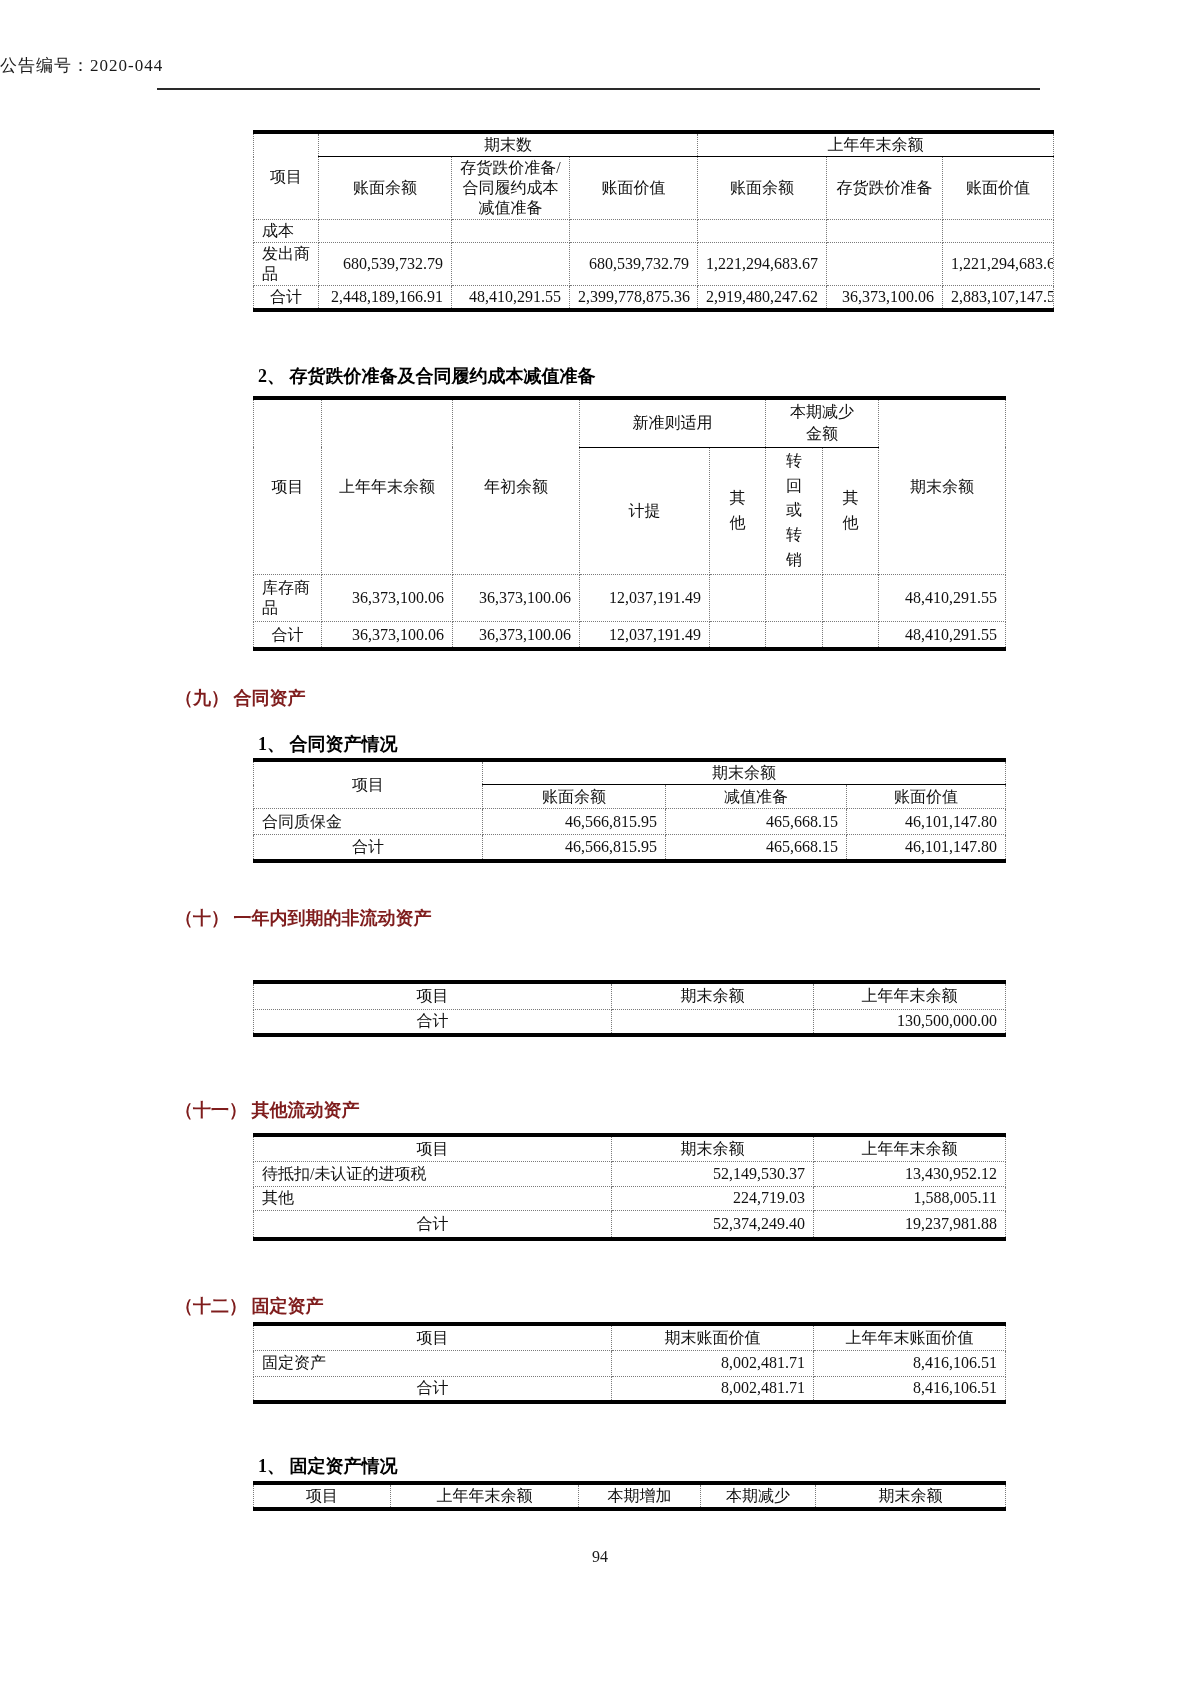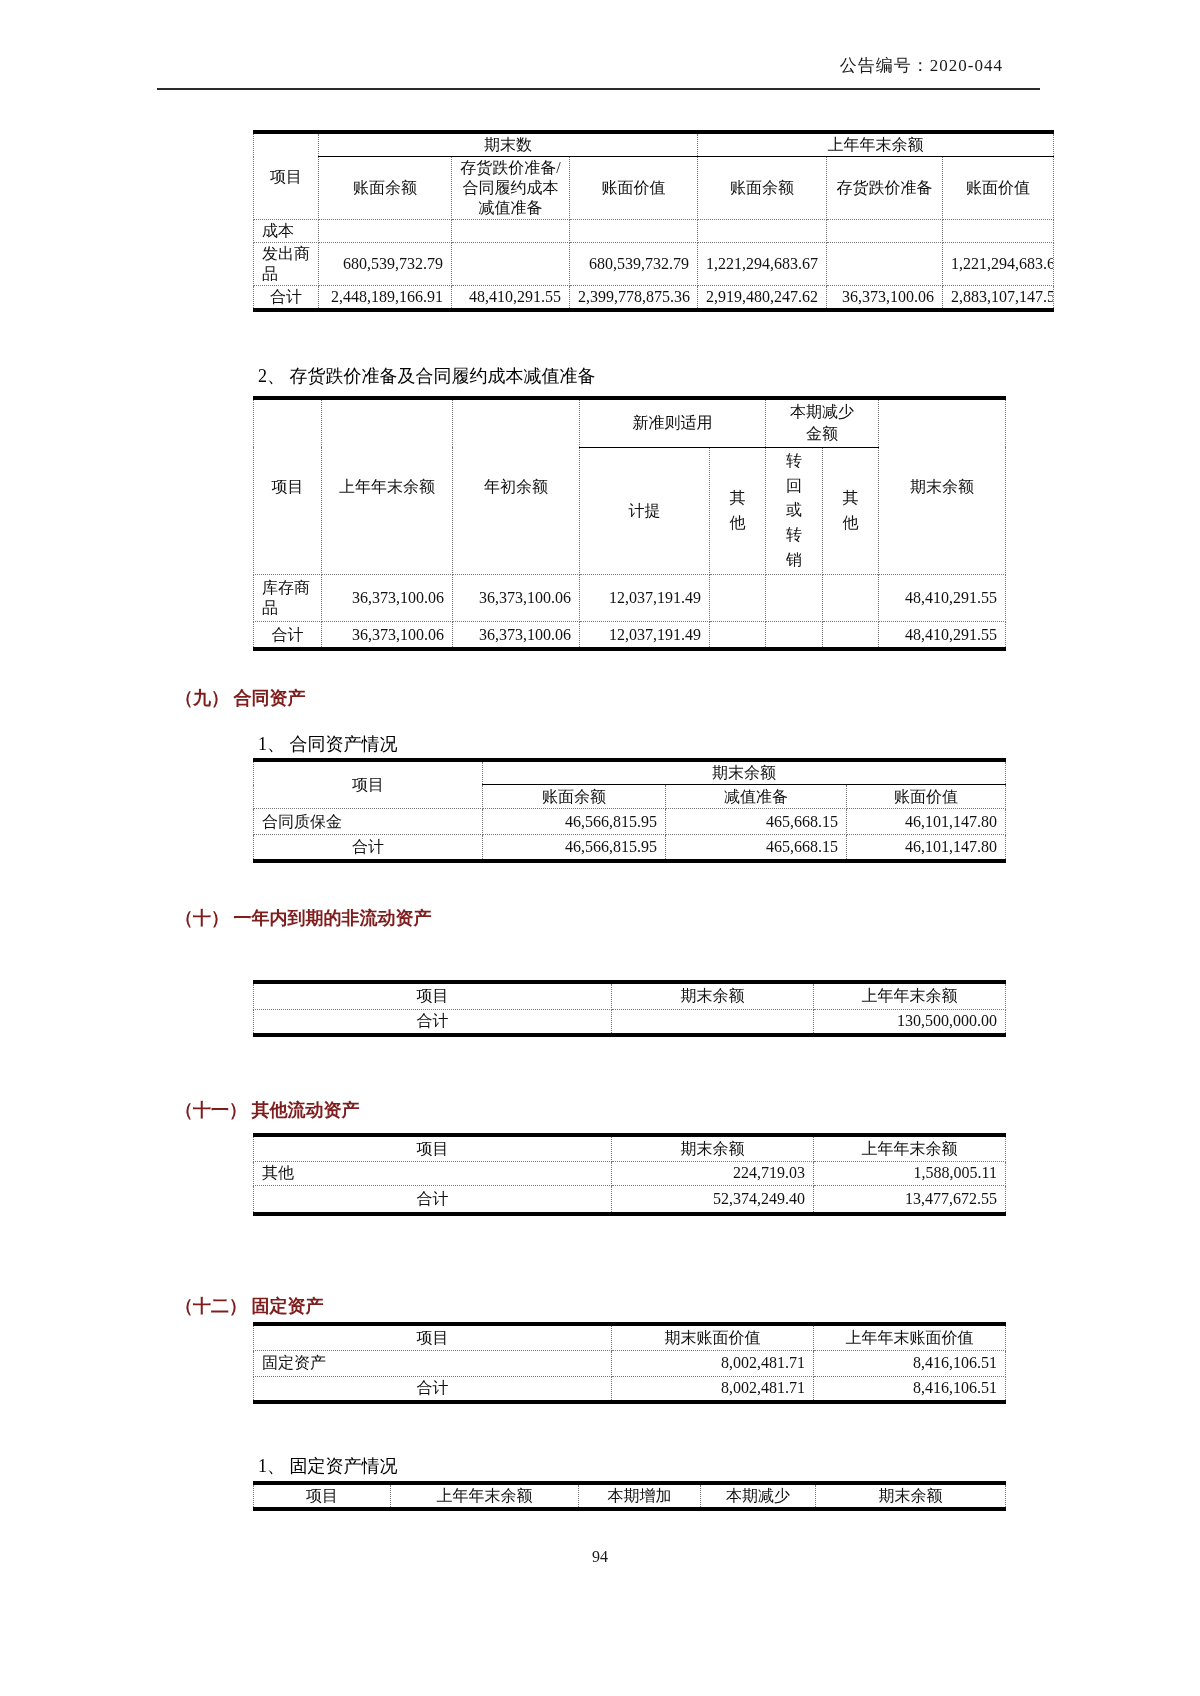--- a/index.html
+++ b/index.html
@@ -10,42 +10,42 @@
     margin: 0 auto;
     background: #ffffff;
     font-family: "Liberation Serif", "DejaVu Serif", serif;
     color: #1a1a1a;
     overflow: hidden;
   }
   .doc-number {
     position: absolute;
     top: 54px; left: 0;
     width: 1003px;
-    text-align: right;
+    text-align: left;
     font-size: 17px;
     letter-spacing: 1px;
   }
   .header-rule {
     position: absolute;
     top: 88px; left: 157px;
     width: 883px;
     border-top: 2px solid #2a2a2a;
   }
   .sec-title {
     position: absolute;
     left: 175px;
     font-size: 18px;
     font-weight: bold;
     color: #7f1d1d;
   }
   .num-title {
     position: absolute;
     left: 258px;
     font-size: 18px;
-    font-weight: normal;
+    font-weight: bold;
     color: #000;
   }
   table.fin {
     position: absolute;
     border-collapse: collapse;
     table-layout: fixed;
     font-size: 16px;
     line-height: 1.25;
     color: #111;
     border-top: 4px solid #000;
@@ -259,29 +259,34 @@
       <col style="width:358px">
         <col style="width:202px">
         <col style="width:192px">
     </colgroup>
     <tbody>
       <tr style="height:26px">
         <td class="hc">项目</td>
         <td class="hc">期末余额</td>
         <td class="hc">上年年末余额</td>
       </tr>
+      <tr style="height:25px">
+        <td class="item">待抵扣/未认证的进项税</td>
+        <td class="num">52,149,530.37</td>
+        <td class="num">13,430,952.12</td>
+      </tr>
       <tr style="height:24px">
         <td class="item">其他</td>
         <td class="num">224,719.03</td>
         <td class="num">1,588,005.11</td>
       </tr>
       <tr style="height:29px">
         <td class="total">合计</td>
         <td class="num">52,374,249.40</td>
-        <td class="num">13,477,672.55</td>
+        <td class="num">19,237,981.88</td>
       </tr>
     </tbody>
   </table>
 
   <div class="sec-title" style="top:1294px">（十二） 固定资产</div>
 
   <table class="fin" style="top:1322px; left:253px; width:752px;">
     <colgroup>
       <col style="width:358px">
         <col style="width:202px">

